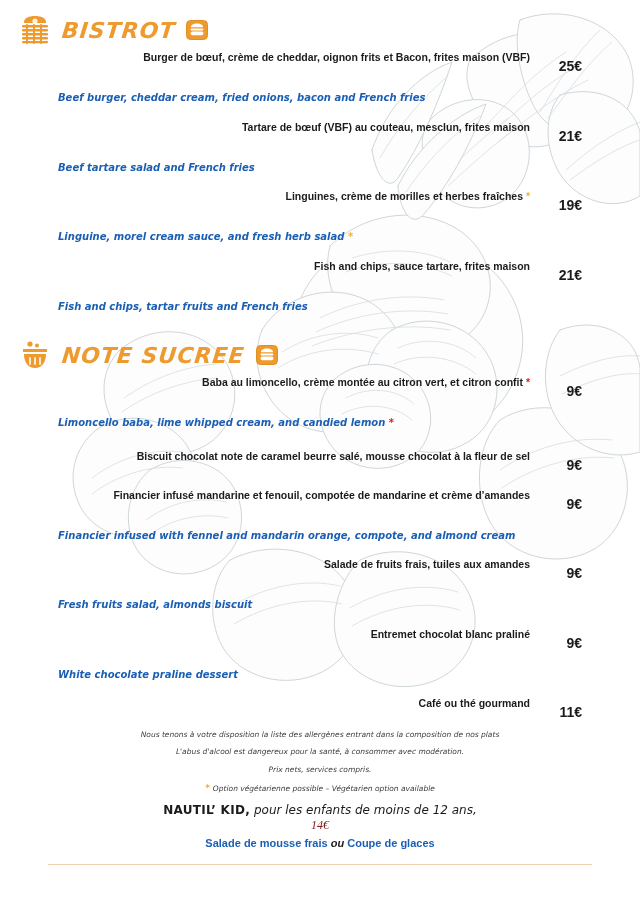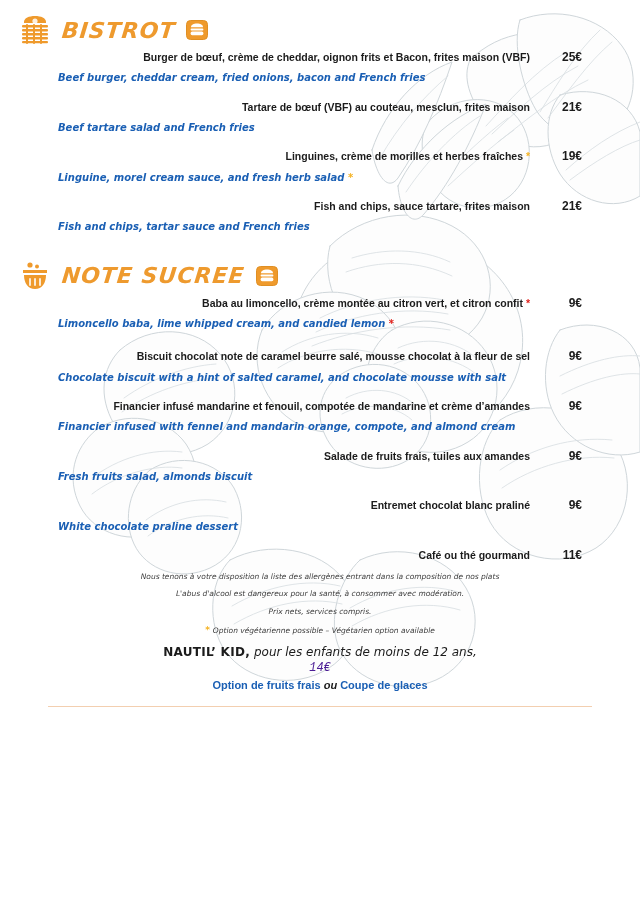--- a/index.html
+++ b/index.html
@@ -86,36 +86,37 @@
   }
   .item-name {
     font-family: "Liberation Sans", sans-serif;
     font-size: 10.5px;
     font-weight: bold;
     color: #1b1b1b;
     line-height: 1.35;
   }
   .item-price {
     font-family: "Liberation Sans", sans-serif;
-    font-size: 12px;
+    font-size: 14px;
     font-weight: bold;
     color: #1b1b1b;
     white-space: nowrap;
     flex: 0 0 auto;
     text-align: right;
     min-width: 30px;
+    margin-top: 8px;
   }
   .item-translation {
     font-family: "DejaVu Sans", sans-serif;
     font-size: 10px;
     font-weight: bold;
     font-style: italic;
     color: #1a5fb4;
     line-height: 1.35;
-    margin-top: 7px;
+    margin-top: 17px;
   }
   .mark-alcohol {
     color: #e2211c;
     font-weight: bold;
   }
   .mark-veg {
     color: #f5b324;
     font-weight: bold;
   }
 
@@ -162,24 +163,24 @@
   }
   .kids-title-line .kid-name {
     font-weight: bold;
     font-style: normal;
     letter-spacing: 0.3px;
   }
   .kids-title-line .kid-sub {
     font-style: italic;
   }
   .kids-price {
-    font-family: Liberation Mono, monospace;
+    font-family: Liberation Serif, serif;
     font-size: 12px;
     font-style: italic;
-    color: #4c1d95;
+    color: #7f1d1d;
     line-height: 1.3;
     margin-bottom: 2px;
   }
   .kids-option {
     font-family: "Liberation Sans", sans-serif;
     font-size: 11px;
     font-weight: bold;
     color: #1a5fb4;
     line-height: 1.45;
   }
@@ -326,21 +327,21 @@
         <div class="item-price">19€</div>
       </div>
       <div class="item-translation"><span>Linguine, morel cream sauce, and fresh herb salad</span> <span class="mark-veg">*</span></div>
     </li>
 
     <li class="menu-item gap-lg">
       <div class="item-row">
         <div class="item-name"><span>Fish and chips, sauce tartare, frites maison</span></div>
         <div class="item-price">21€</div>
       </div>
-      <div class="item-translation"><span>Fish and chips, tartar sauce and French fries</span></div>
+      <div class="item-translation"><span>Fish and chips, tartar fruits and French fries</span></div>
     </li>
   </ul>
 
   <div class="section-header sucree">
     <svg class="header-deco-icon" viewBox="0 0 34 30">
       <g fill="#ef9a2c">
         <circle cx="12" cy="4" r="2.6"></circle>
         <circle cx="19" cy="5.5" r="2"></circle>
         <path d="M5 9 L29 9 L29 12 L5 12 Z"></path>
         <path d="M6 14 L28 14 C28 22 24 28 17 28 C10 28 6 22 6 14 Z"></path>
@@ -365,21 +366,20 @@
         <div class="item-price">9€</div>
       </div>
       <div class="item-translation"><span>Limoncello baba, lime whipped cream, and candied lemon</span> <span class="mark-alcohol">*</span></div>
     </li>
 
     <li class="menu-item gap-lg">
       <div class="item-row">
         <div class="item-name"><span>Biscuit chocolat note de caramel beurre salé, mousse chocolat à la fleur de sel</span></div>
         <div class="item-price">9€</div>
       </div>
-      <div class="item-translation"><span>Chocolate biscuit with a hint of salted caramel, and chocolate mousse with salt</span></div>
     </li>
 
     <li class="menu-item gap-lg">
       <div class="item-row">
         <div class="item-name"><span>Financier infusé mandarine et fenouil, compotée de mandarine et crème d’amandes</span></div>
         <div class="item-price">9€</div>
       </div>
       <div class="item-translation"><span>Financier infused with fennel and mandarin orange, compote, and almond cream</span></div>
     </li>
 
@@ -417,20 +417,20 @@
     </div>
   </div>
 
   <div class="kids-block">
     <div class="kids-title-line">
       <span class="kid-name">NAUTIL’ KID,</span>
       <span class="kid-sub">pour les enfants de moins de 12 ans,</span>
     </div>
     <div class="kids-price">14€</div>
     <div class="kids-option">
-      <span>Option de fruits frais</span>
+      <span>Salade de mousse frais</span>
       <span class="ou">ou</span>
       <span>Coupe de glaces</span>
     </div>
   </div>
 
   <div class="divider"></div>
 </div>
 
 </body></html>

